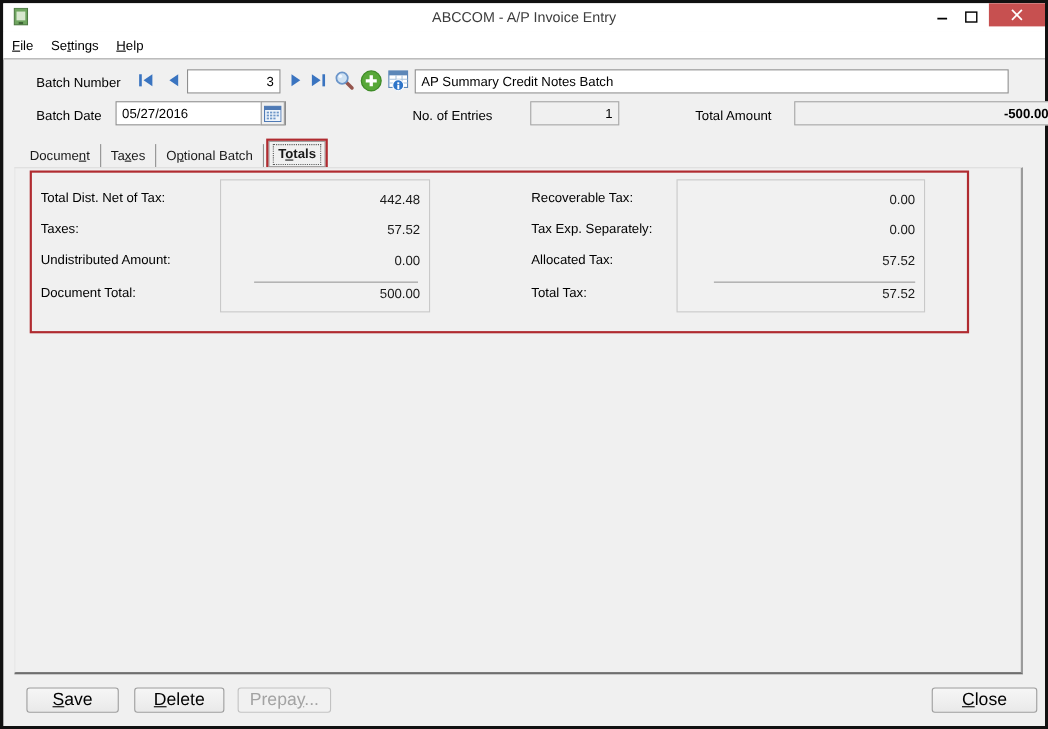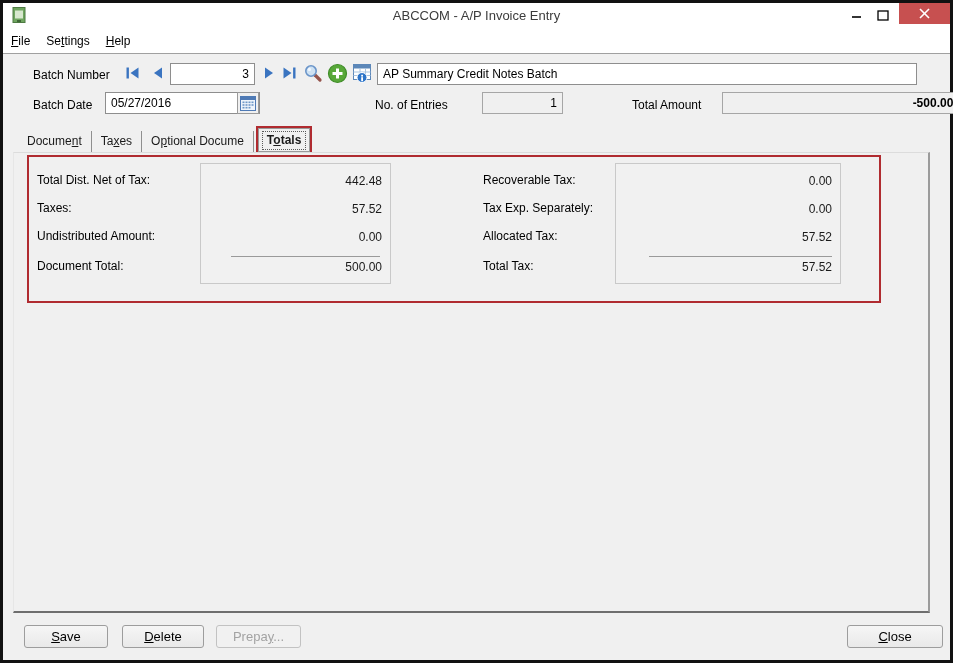--- a/index.html
+++ b/index.html
@@ -38,21 +38,21 @@
 
   
   .tabpanel { position:absolute; left:10px; top:149px; width:917px; height:461px; background:#f0f0f0;
               border-left:1px solid #e6e6e6; border-top:1px solid #dcdcdc; border-right:2px solid #9b9b9b; border-bottom:2px solid #6e6e6e; }
   .annotation-rect { position:absolute; left:24px; top:152px; width:854px; height:148px; border:2px solid #b02b30; background:transparent; }
   .valbox { position:absolute; top:160px; width:191px; height:121px; border:1px solid #c9c9c9; background:#f1f1f1; }
   .valbox .val { position:absolute; right:8px; white-space:nowrap; }
   .sumline { position:absolute; height:1px; background:#9a9a9a; }
 
   
-  .pushbtn { position:absolute; top:622px; height:23px; background:linear-gradient(#f6f6f6,#e9e9e9); border:1px solid #9d9d9d; border-radius:3px; font-family:"Liberation Sans", sans-serif; font-size:13px; color:#000; line-height:21px; }
+  .pushbtn { position:absolute; top:622px; height:23px; background:linear-gradient(#f6f6f6,#e9e9e9); border:1px solid #9d9d9d; border-radius:3px; font-family:"Liberation Sans", sans-serif; font-size:16px; color:#000; line-height:21px; }
   .pushbtn:disabled, .pushbtn.disabled { color:#a3a3a3; border-color:#c2c2c2; background:#f1f1f1; }
 </style>
 </head>
 <body>
 
 <div class="window">
 
   <div class="titlebar">
     <span class="app-icon">
       <svg width="14" height="17" viewBox="0 0 14 17">
@@ -167,21 +167,21 @@
 
   <span class="lbl" style="left:372px; top:95px;">No. of Entries</span>
   <div class="field ro r" style="left:479px; top:89px; width:81px; line-height:20px;">1</div>
 
   <span class="lbl" style="left:629px; top:95px;">Total Amount</span>
   <div class="field ro r" style="left:719px; top:89px; width:244px; line-height:20px;font-weight:bold;">-500.000</div>
 
   <div class="tabbar">
     <div class="tab"><span>Docume</span><span class="ak">n</span><span>t</span></div>
     <div class="tab"><span>Ta</span><span class="ak">x</span><span>es</span></div>
-    <div class="tab"><span>O</span><span class="ak">p</span><span>tional Docume</span></div>
+    <div class="tab"><span>O</span><span class="ak">p</span><span>tional Batch</span></div>
     <div class="tab active"><span class="focus-dotted"><span>T</span><span class="ak">o</span><span>tals</span></span></div>
   </div>
 
   <div class="tabpanel"></div>
   <div class="annotation-rect"></div>
 
   <span class="lbl" style="left:34px; top:170px;">Total Dist. Net of Tax:</span>
   <span class="lbl" style="left:34px; top:198px;">Taxes:</span>
   <span class="lbl" style="left:34px; top:226px;">Undistributed Amount:</span>
   <span class="lbl" style="left:34px; top:256px;">Document Total:</span>

